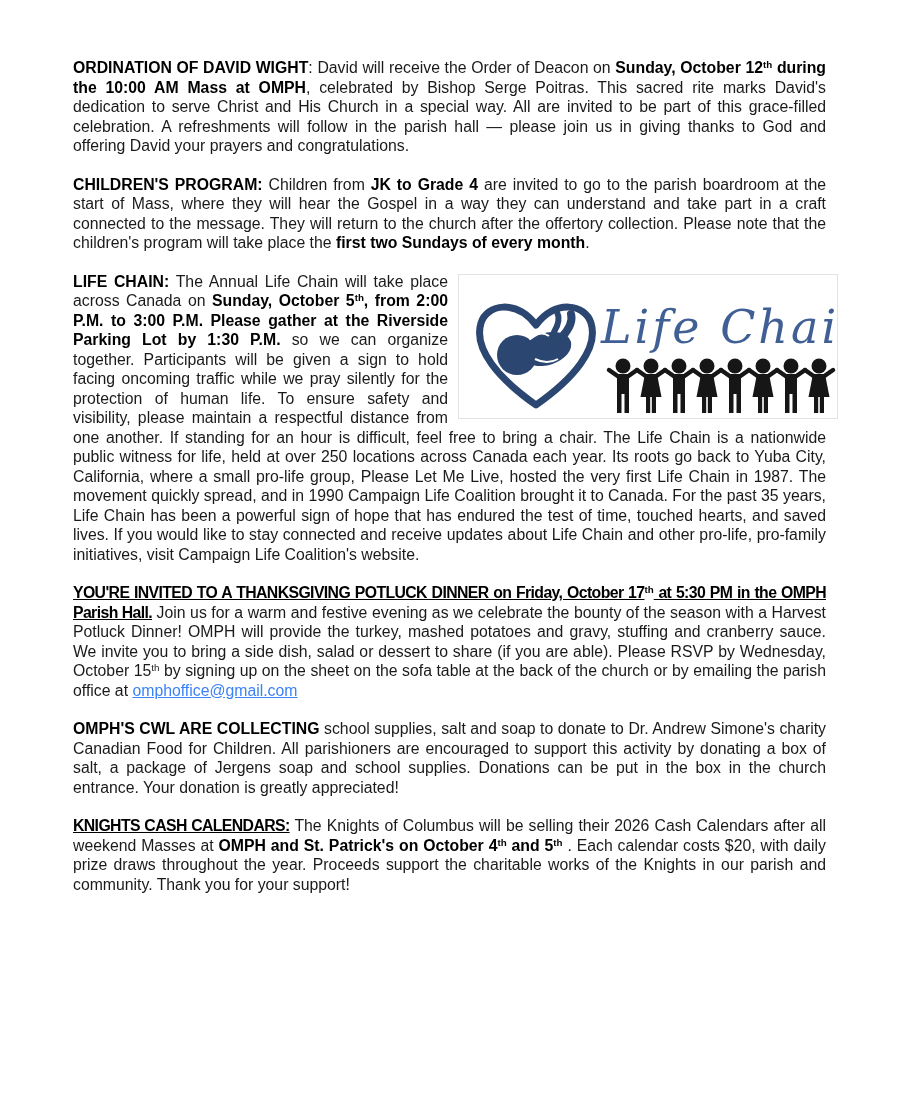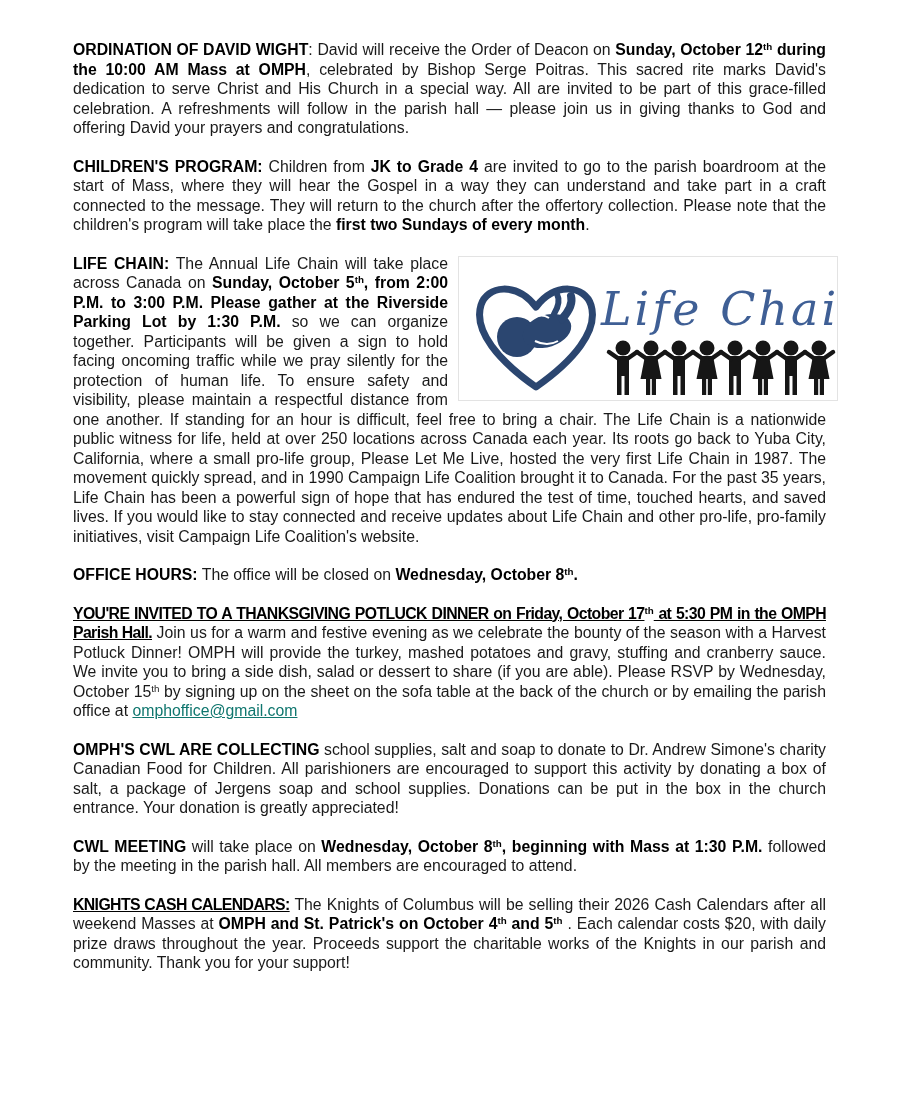--- a/index.html
+++ b/index.html
@@ -8,39 +8,39 @@
   }
   body {
     width: 901px; height: 1111px;
     overflow: hidden;
     font-family: "Liberation Sans", sans-serif;
     color: #1a1a1a;
   }
   .page {
     box-sizing: border-box;
     width: 896px; height: 1111px;
-    padding: 40px 70px 20px 73px;
+    padding: 58px 70px 20px 73px;
     background: #ffffff;
   }
   p.para {
     margin: 0 0 19px 0;
     font-size: 15.8px;
     line-height: 19.5px;
     text-align: justify;
   }
   .b { font-weight: bold; color: #000000; }
   .sup {
     font-size: 0.62em;
     position: relative;
     top: -0.48em;
     line-height: 0;
   }
   .tight { letter-spacing: -0.6px; text-decoration: underline; }
   a.email-link {
-    color: #0f766e;
+    color: #3b82f6;
     cursor: pointer;
   }
   .figure-wrap {
     display: inline-block;
     float: right;
     width: 380px;
     height: 145px;
     margin: 2px -12px 8px 10px;
     border: 1px solid #e3e3e3;
     background: #ffffff;
@@ -93,24 +93,22 @@
         <use href="#doll-boy" x="70"></use>
         <use href="#doll-girl" x="98"></use>
         <use href="#doll-boy" x="126"></use>
         <use href="#doll-girl" x="154"></use>
         <use href="#doll-boy" x="182"></use>
         <use href="#doll-girl" x="210"></use>
       </g>
     </svg>
       </span><span class="b">LIFE CHAIN:</span><span> The Annual Life Chain will take place across Canada on </span><span class="b">Sunday, October 5</span><span class="b sup">th</span><span class="b">, from 2:00 P.M. to 3:00 P.M. Please gather at the Riverside Parking Lot by 1:30 P.M.</span><span> so we can organize together. Participants will be given a sign to hold facing oncoming traffic while we pray silently for the protection of human life. To ensure safety and visibility, please maintain a respectful distance from one another. If standing for an hour is difficult, feel free to bring a chair. The Life Chain is a nationwide public witness for life, held at over 250 locations across Canada each year. Its roots go back to Yuba City, California, where a small pro-life group, Please Let Me Live, hosted the very first Life Chain in 1987. The movement quickly spread, and in 1990 Campaign Life Coalition brought it to Canada. For the past 35 years, Life Chain has been a powerful sign of hope that has endured the test of time, touched hearts, and saved lives. If you would like to stay connected and receive updates about Life Chain and other pro-life, pro-family initiatives, visit Campaign Life Coalition's website.</span></p>
 
-  <p class="para"><span class="b">OFFICE HOURS:</span><span> The office will be closed on </span><span class="b">Wednesday, October 8</span><span class="b sup">th</span><span class="b">.</span></p>
 
 
   <p class="para"><span class="b tight">YOU'RE INVITED TO A THANKSGIVING POTLUCK DINNER on Friday, October 17</span><span class="b sup">th</span><span class="b tight"> at 5:30 PM in the OMPH Parish Hall.</span><span> Join us for a warm and festive evening as we celebrate the bounty of the season with a Harvest Potluck Dinner! OMPH will provide the turkey, mashed potatoes and gravy, stuffing and cranberry sauce. We invite you to bring a side dish, salad or dessert to share (if you are able). Please RSVP by Wednesday, October 15</span><span class="sup">th</span><span> by signing up on the sheet on the sofa table at the back of the church or by emailing the parish office at </span><a class="email-link" href="#">omphoffice@gmail.com</a></p>
 
   <p class="para"><span class="b">OMPH'S CWL ARE COLLECTING</span><span> school supplies, salt and soap to donate to Dr. Andrew Simone's charity Canadian Food for Children.  All parishioners are encouraged to support this activity by donating a box of salt, a package of Jergens soap and school supplies. Donations can be put in the box in the church entrance. Your donation is greatly appreciated!</span></p>
 
-  <p class="para"><span class="b">CWL MEETING</span><span> will take place on </span><span class="b">Wednesday, October 8</span><span class="b sup">th</span><span class="b">, beginning with Mass at 1:30 P.M.</span><span> followed by the meeting in the parish hall. All members are encouraged to attend.</span></p>
 
   <p class="para"><span class="b tight">KNIGHTS CASH CALENDARS:</span><span> The Knights of Columbus will be selling their 2026 Cash Calendars after all weekend Masses at </span><span class="b">OMPH and St. Patrick's on October 4</span><span class="b sup">th</span><span class="b"> and 5</span><span class="b sup">th</span><span> . Each calendar costs $20, with daily prize draws throughout the year. Proceeds support the charitable works of the Knights in our parish and community. Thank you for your support!</span></p>
 
 </div>
 
 </body></html>

